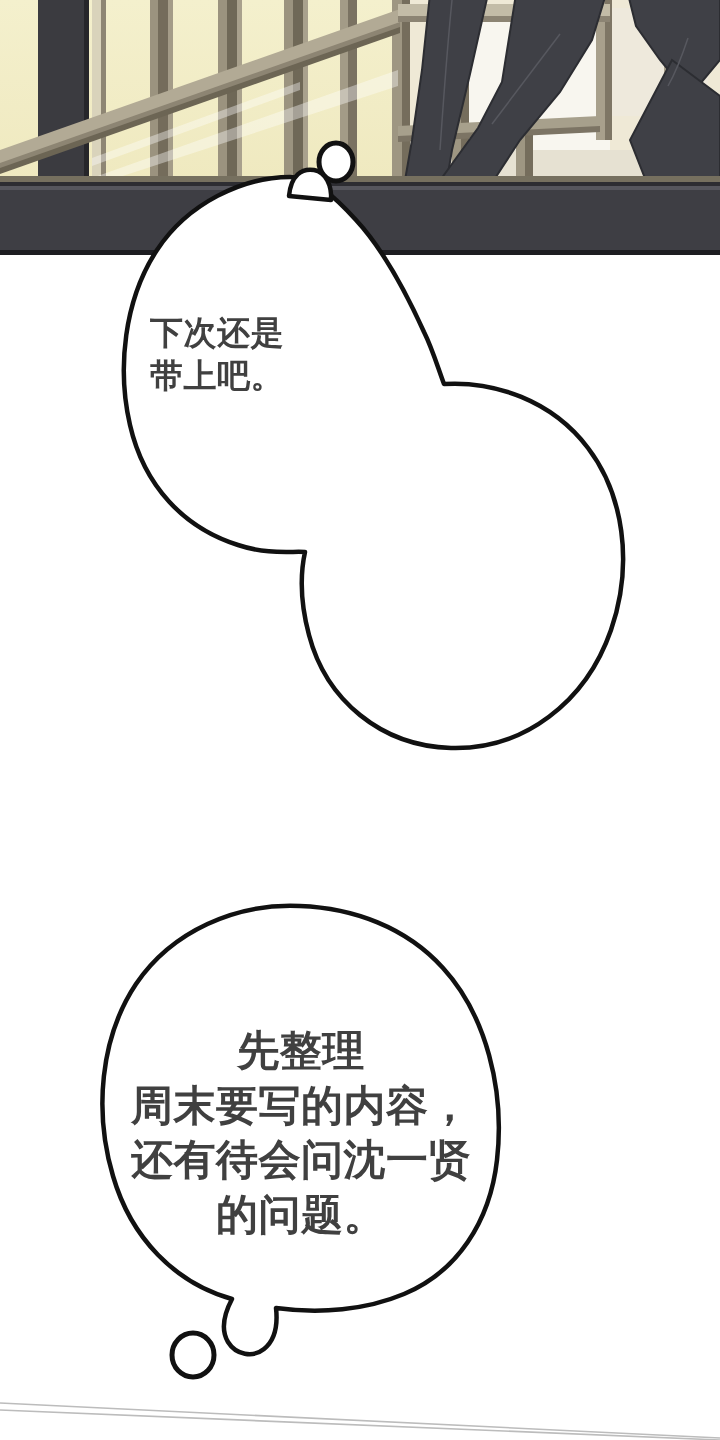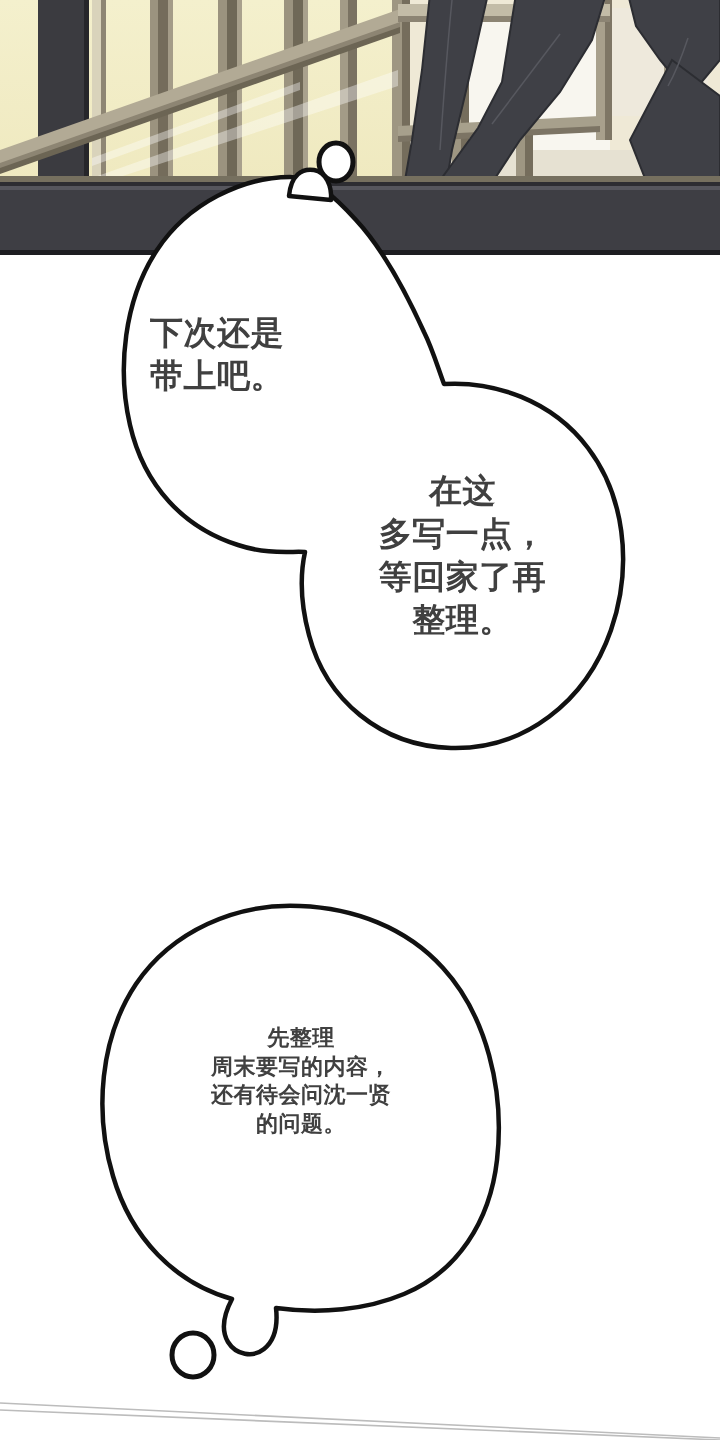--- a/index.html
+++ b/index.html
@@ -48,21 +48,21 @@
   #bubble2-text {
     left: 325px;
     top: 470px;
     width: 275px;
     font-size: 33px;
   }
   #bubble3-text {
     left: 105px;
     top: 1024px;
     width: 392px;
-    font-size: 22px;
+    font-size: 42px;
   }
 </style>
 </head>
 <body>
 
 <div id="page">
 
   <div class="layer">
     <svg class="scene-svg" width="720" height="1440" viewBox="0 0 720 1440" xmlns="http://www.w3.org/2000/svg">
       <defs>
@@ -203,23 +203,19 @@
       <g stroke="#bcbcbc" stroke-width="1.6" fill="none">
         <line x1="0" y1="1403" x2="720" y2="1438"></line>
         <line x1="0" y1="1410" x2="720" y2="1440"></line>
       </g>
     </svg>
   </div>
 
   <div class="bubble-text" id="bubble1-text">下次还是
 带上吧。</div>
 
-  <div class="bubble-text" id="bubble2-text">在这
-多写一点，
-等回家了再
-整理。</div>
 
   <div class="bubble-text" id="bubble3-text">先整理
 周末要写的内容，
 还有待会问沈一贤
 的问题。</div>
 
 </div>
 
 </body></html>

